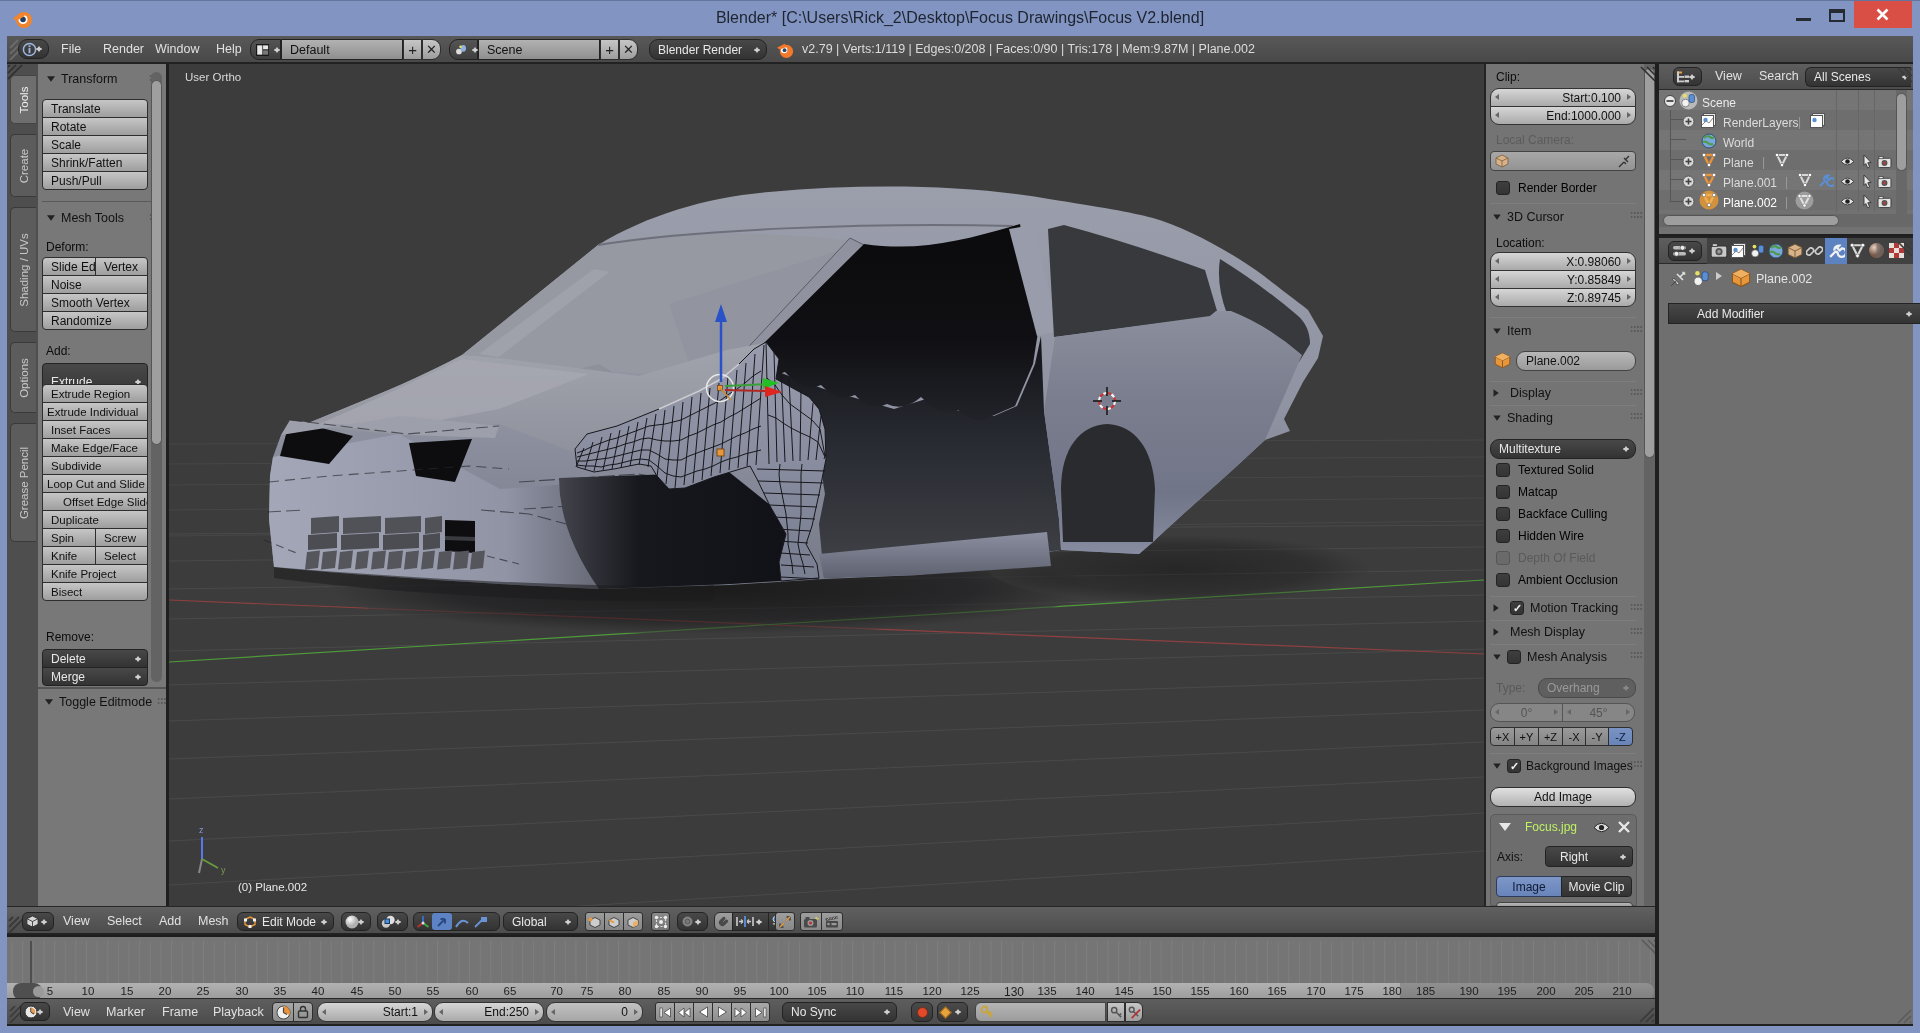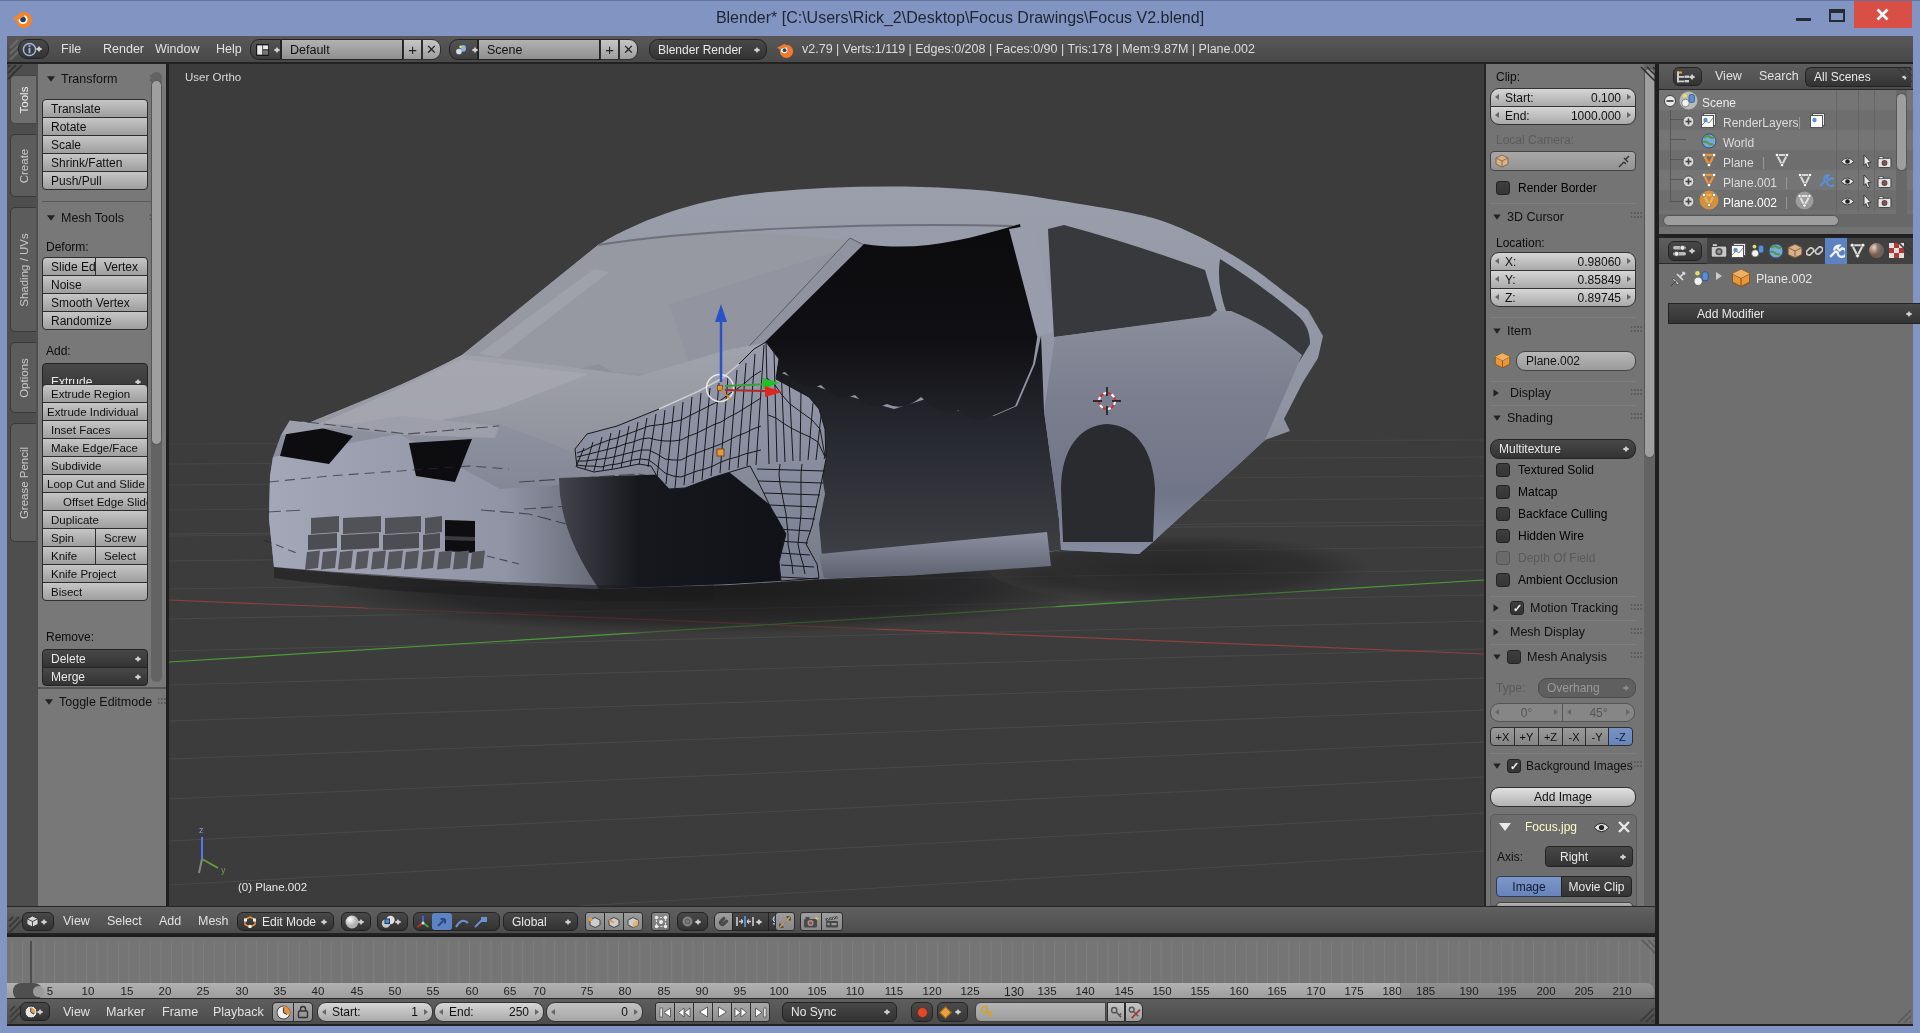--- a/index.html
+++ b/index.html
@@ -8,21 +8,21 @@
 .btn{background:linear-gradient(#c6c6c6,#9e9e9e);border:1px solid #2e2e2e;color:#101010;
  font-size:12px;display:flex;align-items:center;padding:0 8px;height:19px;white-space:nowrap;overflow:hidden;}
 .drop{background:linear-gradient(#484848,#333);border:1px solid #232323;color:#e8e8e8;
  font-size:12px;display:flex;align-items:center;padding:0 8px;border-radius:3px;position:relative;}
 .drop .uds{position:absolute;right:5px;top:50%;transform:translateY(-50%);}
 .uds{width:8px;height:12px;position:relative;display:inline-block;}
 .uds:before{content:"";position:absolute;left:1px;top:0;border:3px solid transparent;border-bottom:4px solid #cfcfcf;}
 .uds:after{content:"";position:absolute;left:1px;bottom:0;border:3px solid transparent;border-top:4px solid #cfcfcf;}
 .slider{background:linear-gradient(#d6d6d6,#aaa);border:1px solid #333;border-radius:9px;
  color:#111;font-size:12px;display:flex;align-items:center;padding:0 14px;position:relative;height:19px;}
-.slider .lab{flex:1;text-align:left;}
+.slider .lab{flex:1;text-align:right;}
 .slider .val{text-align:right;}
 .slider:before{content:"";position:absolute;left:4px;top:50%;margin-top:-3.5px;border:3.5px solid transparent;border-right:4.5px solid #666;border-left:none;}
 .slider:after{content:"";position:absolute;right:4px;top:50%;margin-top:-3.5px;border:3.5px solid transparent;border-left:4.5px solid #666;border-right:none;}
 .chkrow{display:flex;align-items:center;font-size:12px;color:#000;}
 .chkbox{width:14px;height:14px;background:linear-gradient(#3e3e3e,#343434);border:1px solid #232323;border-radius:3px;margin-right:8px;flex:none;}
 .phead{font-size:12.5px;color:#111;display:flex;align-items:center;}
 .tri-r{display:inline-block;width:0;height:0;border:5px solid transparent;border-left:7px solid #222;margin-right:6px;}
 .tri-d{display:inline-block;width:0;height:0;border:5px solid transparent;border-top:7px solid #222;margin-right:5px;margin-top:4px;}
 .grip{margin-left:auto;width:13px;height:8px;background-image:radial-gradient(circle,#5a5a5a 1px,transparent 1.1px);background-size:3.2px 4px;font-size:0;}
 .lbl{font-size:12px;color:#0c0c0c;}
@@ -548,21 +548,21 @@
  <div class="nsep" style="top:689px"></div>
  <div class="abs phead" style="left:6px;top:694px">
       <span class="tri-d" style="transform:scale(.75)"></span>
       <span class="chkbox on" style="margin-right:5px"></span>
       <span style="font-size:12px">Background Images</span>
       <span class="grip abs" style="left:138px;top:2px">⣿</span>
     </div>
  <div class="abs btn" style="left:4px;top:723px;width:146px;height:20px;border-radius:9px;justify-content:center;background:linear-gradient(#e0e0e0,#b2b2b2)">Add Image</div>
  <div class="abs" style="left:4px;top:750px;width:147px;height:92px;background:#6d6d6d;border:1px solid #5a5a5a;border-radius:5px 5px 0 0">
   <div style="position:absolute;left:8px;top:8px;width:0;height:0;border:6px solid transparent;border-top:8px solid #e8e8e8"></div>
-  <div style="position:absolute;left:34px;top:5px;font-size:12px;color:#fef9c3">Focus.jpg</div>
+  <div style="position:absolute;left:34px;top:5px;font-size:12px;color:#bef264">Focus.jpg</div>
   <svg style="position:absolute;left:102px;top:6px" width="17" height="13" viewBox="0 0 17 13">
         <path d="M1 6.5 Q8.5 -2 16 6.5 Q8.5 15 1 6.5 Z" fill="#ddd" stroke="#222"></path>
         <circle cx="8.5" cy="6.5" r="2.6" fill="#222"></circle>
       </svg>
   <svg style="position:absolute;left:126px;top:5px" width="14" height="14" viewBox="0 0 14 14">
         <path d="M2 2 L12 12 M12 2 L2 12" stroke="#e8e8e8" stroke-width="2.4"></path>
       </svg>
   <div style="position:absolute;left:6px;top:35px;font-size:12px;color:#111">Axis:</div>
   <div class="drop" style="position:absolute;left:54px;top:31px;width:88px;height:21px;border-radius:4px;padding-left:14px">Right<span class="uds"></span></div>
   <div style="position:absolute;left:5px;top:61px;width:137px;display:flex">
@@ -1179,21 +1179,21 @@
     <div class="abs" style="left:143px;top:48px;width:30px;text-align:center;font-size:11.5px;color:#1e1e1e">20</div>
     <div class="abs" style="left:181px;top:48px;width:30px;text-align:center;font-size:11.5px;color:#1e1e1e">25</div>
     <div class="abs" style="left:220px;top:48px;width:30px;text-align:center;font-size:11.5px;color:#1e1e1e">30</div>
     <div class="abs" style="left:258px;top:48px;width:30px;text-align:center;font-size:11.5px;color:#1e1e1e">35</div>
     <div class="abs" style="left:296px;top:48px;width:30px;text-align:center;font-size:11.5px;color:#1e1e1e">40</div>
     <div class="abs" style="left:335px;top:48px;width:30px;text-align:center;font-size:11.5px;color:#1e1e1e">45</div>
     <div class="abs" style="left:373px;top:48px;width:30px;text-align:center;font-size:11.5px;color:#1e1e1e">50</div>
     <div class="abs" style="left:411px;top:48px;width:30px;text-align:center;font-size:11.5px;color:#1e1e1e">55</div>
     <div class="abs" style="left:450px;top:48px;width:30px;text-align:center;font-size:11.5px;color:#1e1e1e">60</div>
     <div class="abs" style="left:488px;top:48px;width:30px;text-align:center;font-size:11.5px;color:#1e1e1e">65</div>
-    <div class="abs" style="left:526px;top:48px;width:30px;text-align:left;font-size:11.5px;color:#1e1e1e">70</div>
+    <div class="abs" style="left:526px;top:48px;width:30px;text-align:right;font-size:11.5px;color:#1e1e1e">70</div>
     <div class="abs" style="left:565px;top:48px;width:30px;text-align:center;font-size:11.5px;color:#1e1e1e">75</div>
     <div class="abs" style="left:603px;top:48px;width:30px;text-align:center;font-size:11.5px;color:#1e1e1e">80</div>
     <div class="abs" style="left:642px;top:48px;width:30px;text-align:center;font-size:11.5px;color:#1e1e1e">85</div>
     <div class="abs" style="left:680px;top:48px;width:30px;text-align:center;font-size:11.5px;color:#1e1e1e">90</div>
     <div class="abs" style="left:718px;top:48px;width:30px;text-align:center;font-size:11.5px;color:#1e1e1e">95</div>
     <div class="abs" style="left:757px;top:48px;width:30px;text-align:center;font-size:11.5px;color:#1e1e1e">100</div>
     <div class="abs" style="left:795px;top:48px;width:30px;text-align:center;font-size:11.5px;color:#1e1e1e">105</div>
     <div class="abs" style="left:833px;top:48px;width:30px;text-align:center;font-size:11.5px;color:#1e1e1e">110</div>
     <div class="abs" style="left:872px;top:48px;width:30px;text-align:center;font-size:11.5px;color:#1e1e1e">115</div>
     <div class="abs" style="left:910px;top:48px;width:30px;text-align:center;font-size:11.5px;color:#1e1e1e">120</div>

